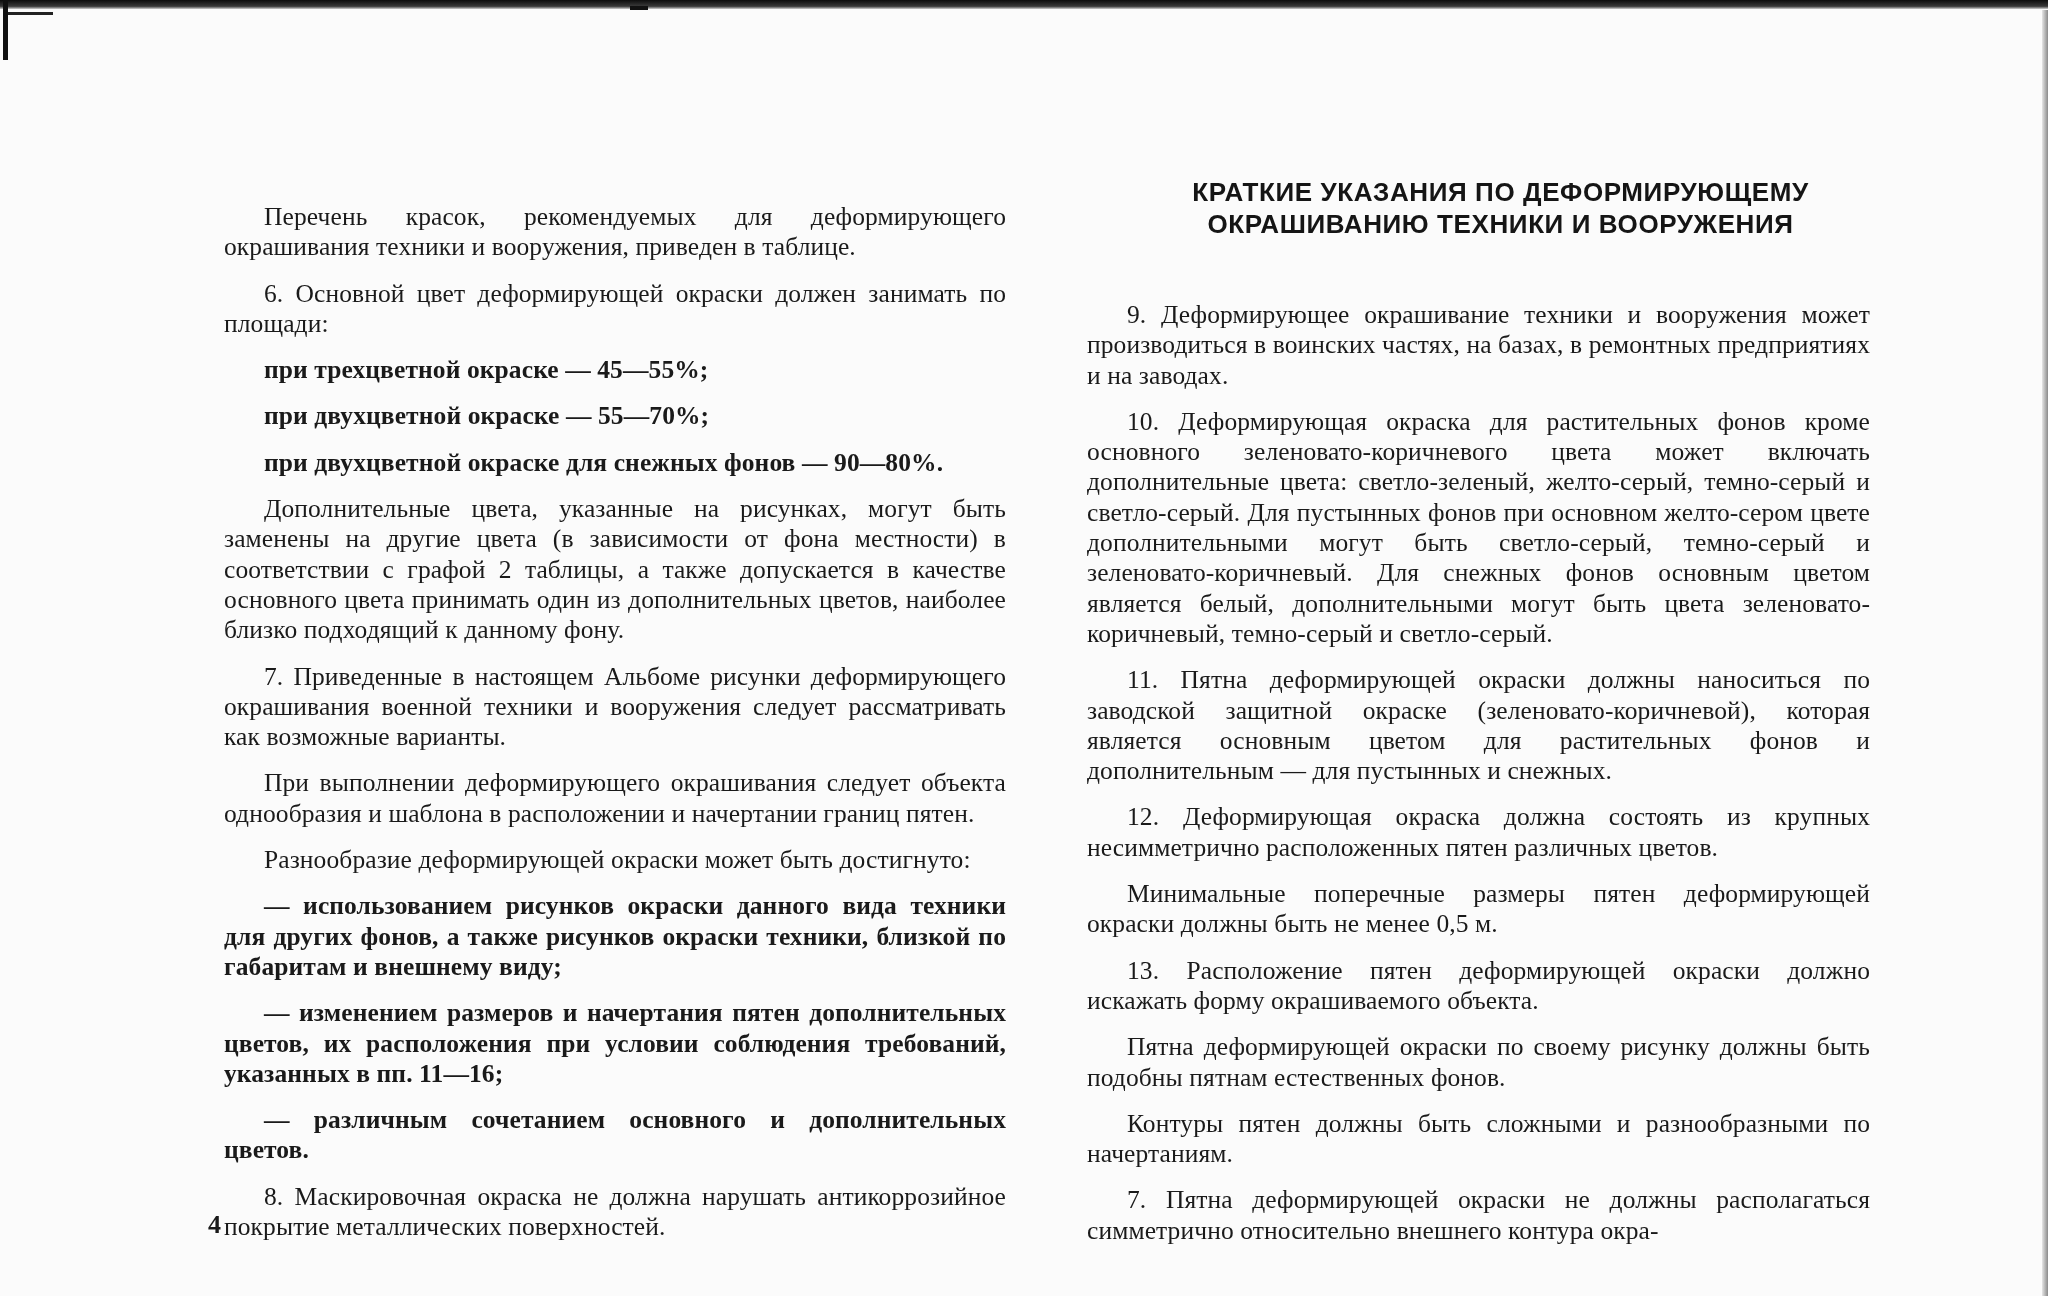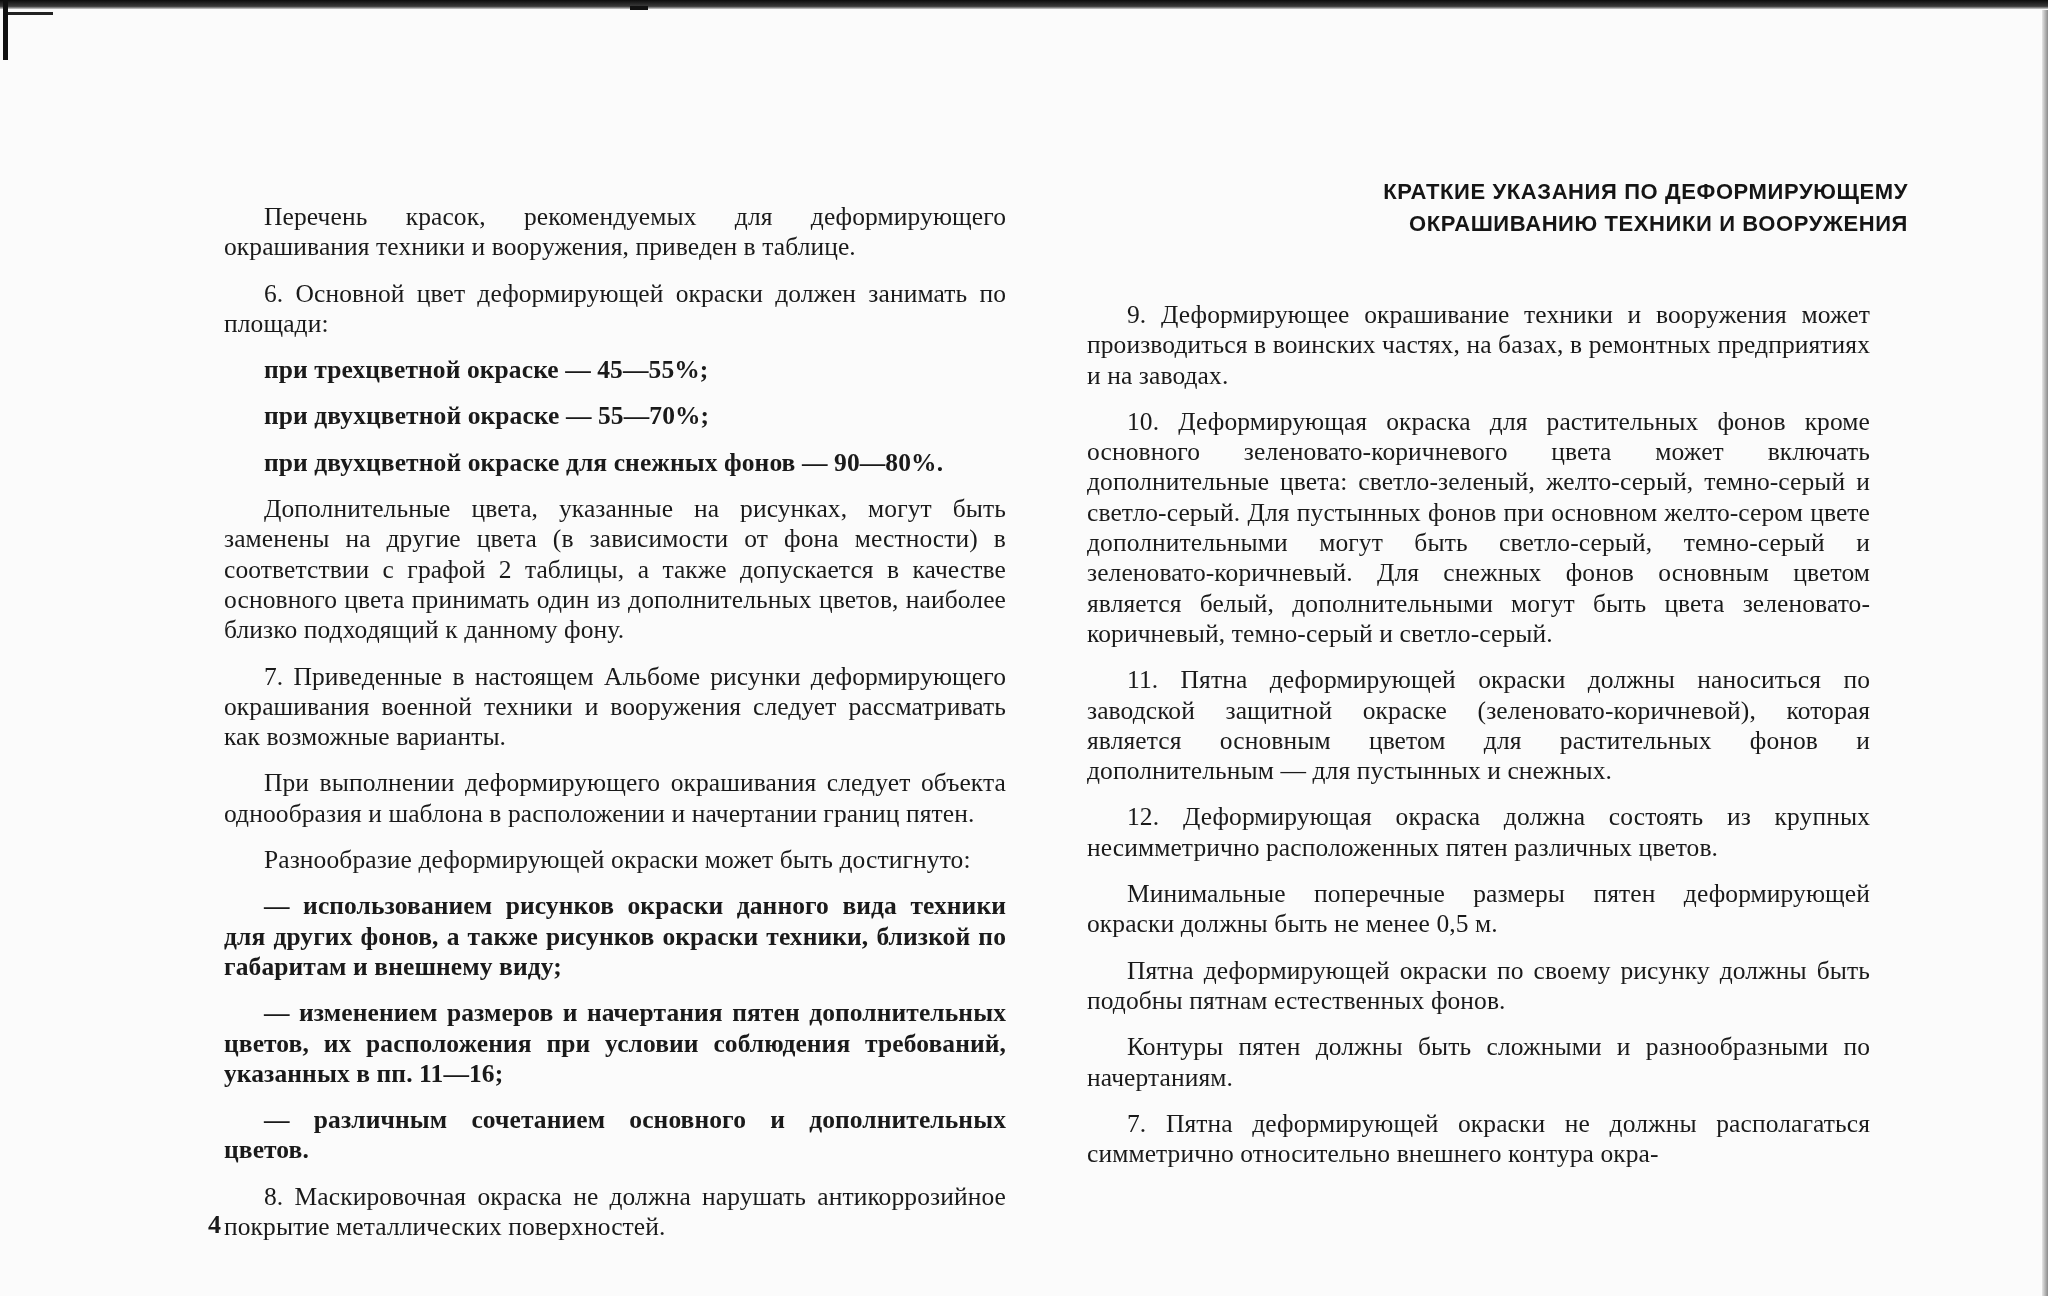--- a/index.html
+++ b/index.html
@@ -74,24 +74,24 @@
       margin: 16px;
       text-indent: 40px;
     }
     .para.gap { margin-top: 6px; }
     .para.list { text-indent: 40px; font-weight: bold; }
     .heading {
       position: absolute;
       left: 1093px;
       top: 176px;
       width: 815px;
-      text-align: right;
+      text-align: center;
       font-family: "Liberation Sans", "DejaVu Sans", sans-serif;
       font-weight: bold;
-      font-size: 22px;
+      font-size: 26px;
       line-height: 32px;
       letter-spacing: 0.6px;
       color: #151515;
     }
     .heading span { display: block; }
     .page-number {
       position: absolute;
       left: 208px;
       top: 1210px;
       font-size: 26px;
@@ -133,16 +133,17 @@
   <span>КРАТКИЕ УКАЗАНИЯ ПО ДЕФОРМИРУЮЩЕМУ</span>
   <span>ОКРАШИВАНИЮ ТЕХНИКИ И ВООРУЖЕНИЯ</span>
 </div>
 
 <div class="column column-right">
   <p class="para">9. Деформирующее окрашивание техники и вооружения может производиться в воинских частях, на базах, в ремонтных предприятиях и на заводах.</p>
   <p class="para">10. Деформирующая окраска для растительных фонов кроме основного зеленовато-коричневого цвета может включать дополнительные цвета: светло-зеленый, желто-серый, темно-серый и светло-серый. Для пустынных фонов при основном желто-сером цвете дополнительными могут быть светло-серый, темно-серый и зеленовато-коричневый. Для снежных фонов основным цветом является белый, дополнительными могут быть цвета зеленовато-коричневый, темно-серый и светло-серый.</p>
   <p class="para gap">11. Пятна деформирующей окраски должны наноситься по заводской защитной окраске (зеленовато-коричневой), которая является основным цветом для растительных фонов и дополнительным — для пустынных и снежных.</p>
   <p class="para gap">12. Деформирующая окраска должна состоять из крупных несимметрично расположенных пятен различных цветов.</p>
   <p class="para gap">Минимальные поперечные размеры пятен деформирующей окраски должны быть не менее 0,5 м.</p>
+  <p class="para gap">13. Расположение пятен деформирующей окраски должно искажать форму окрашиваемого объекта.</p>
   <p class="para gap">Пятна деформирующей окраски по своему рисунку должны быть подобны пятнам естественных фонов.</p>
   <p class="para gap">Контуры пятен должны быть сложными и разнообразными по начертаниям.</p>
   <p class="para gap">7. Пятна деформирующей окраски не должны располагаться симметрично относительно внешнего контура окра-</p>
 </div>
 
 </body></html>

